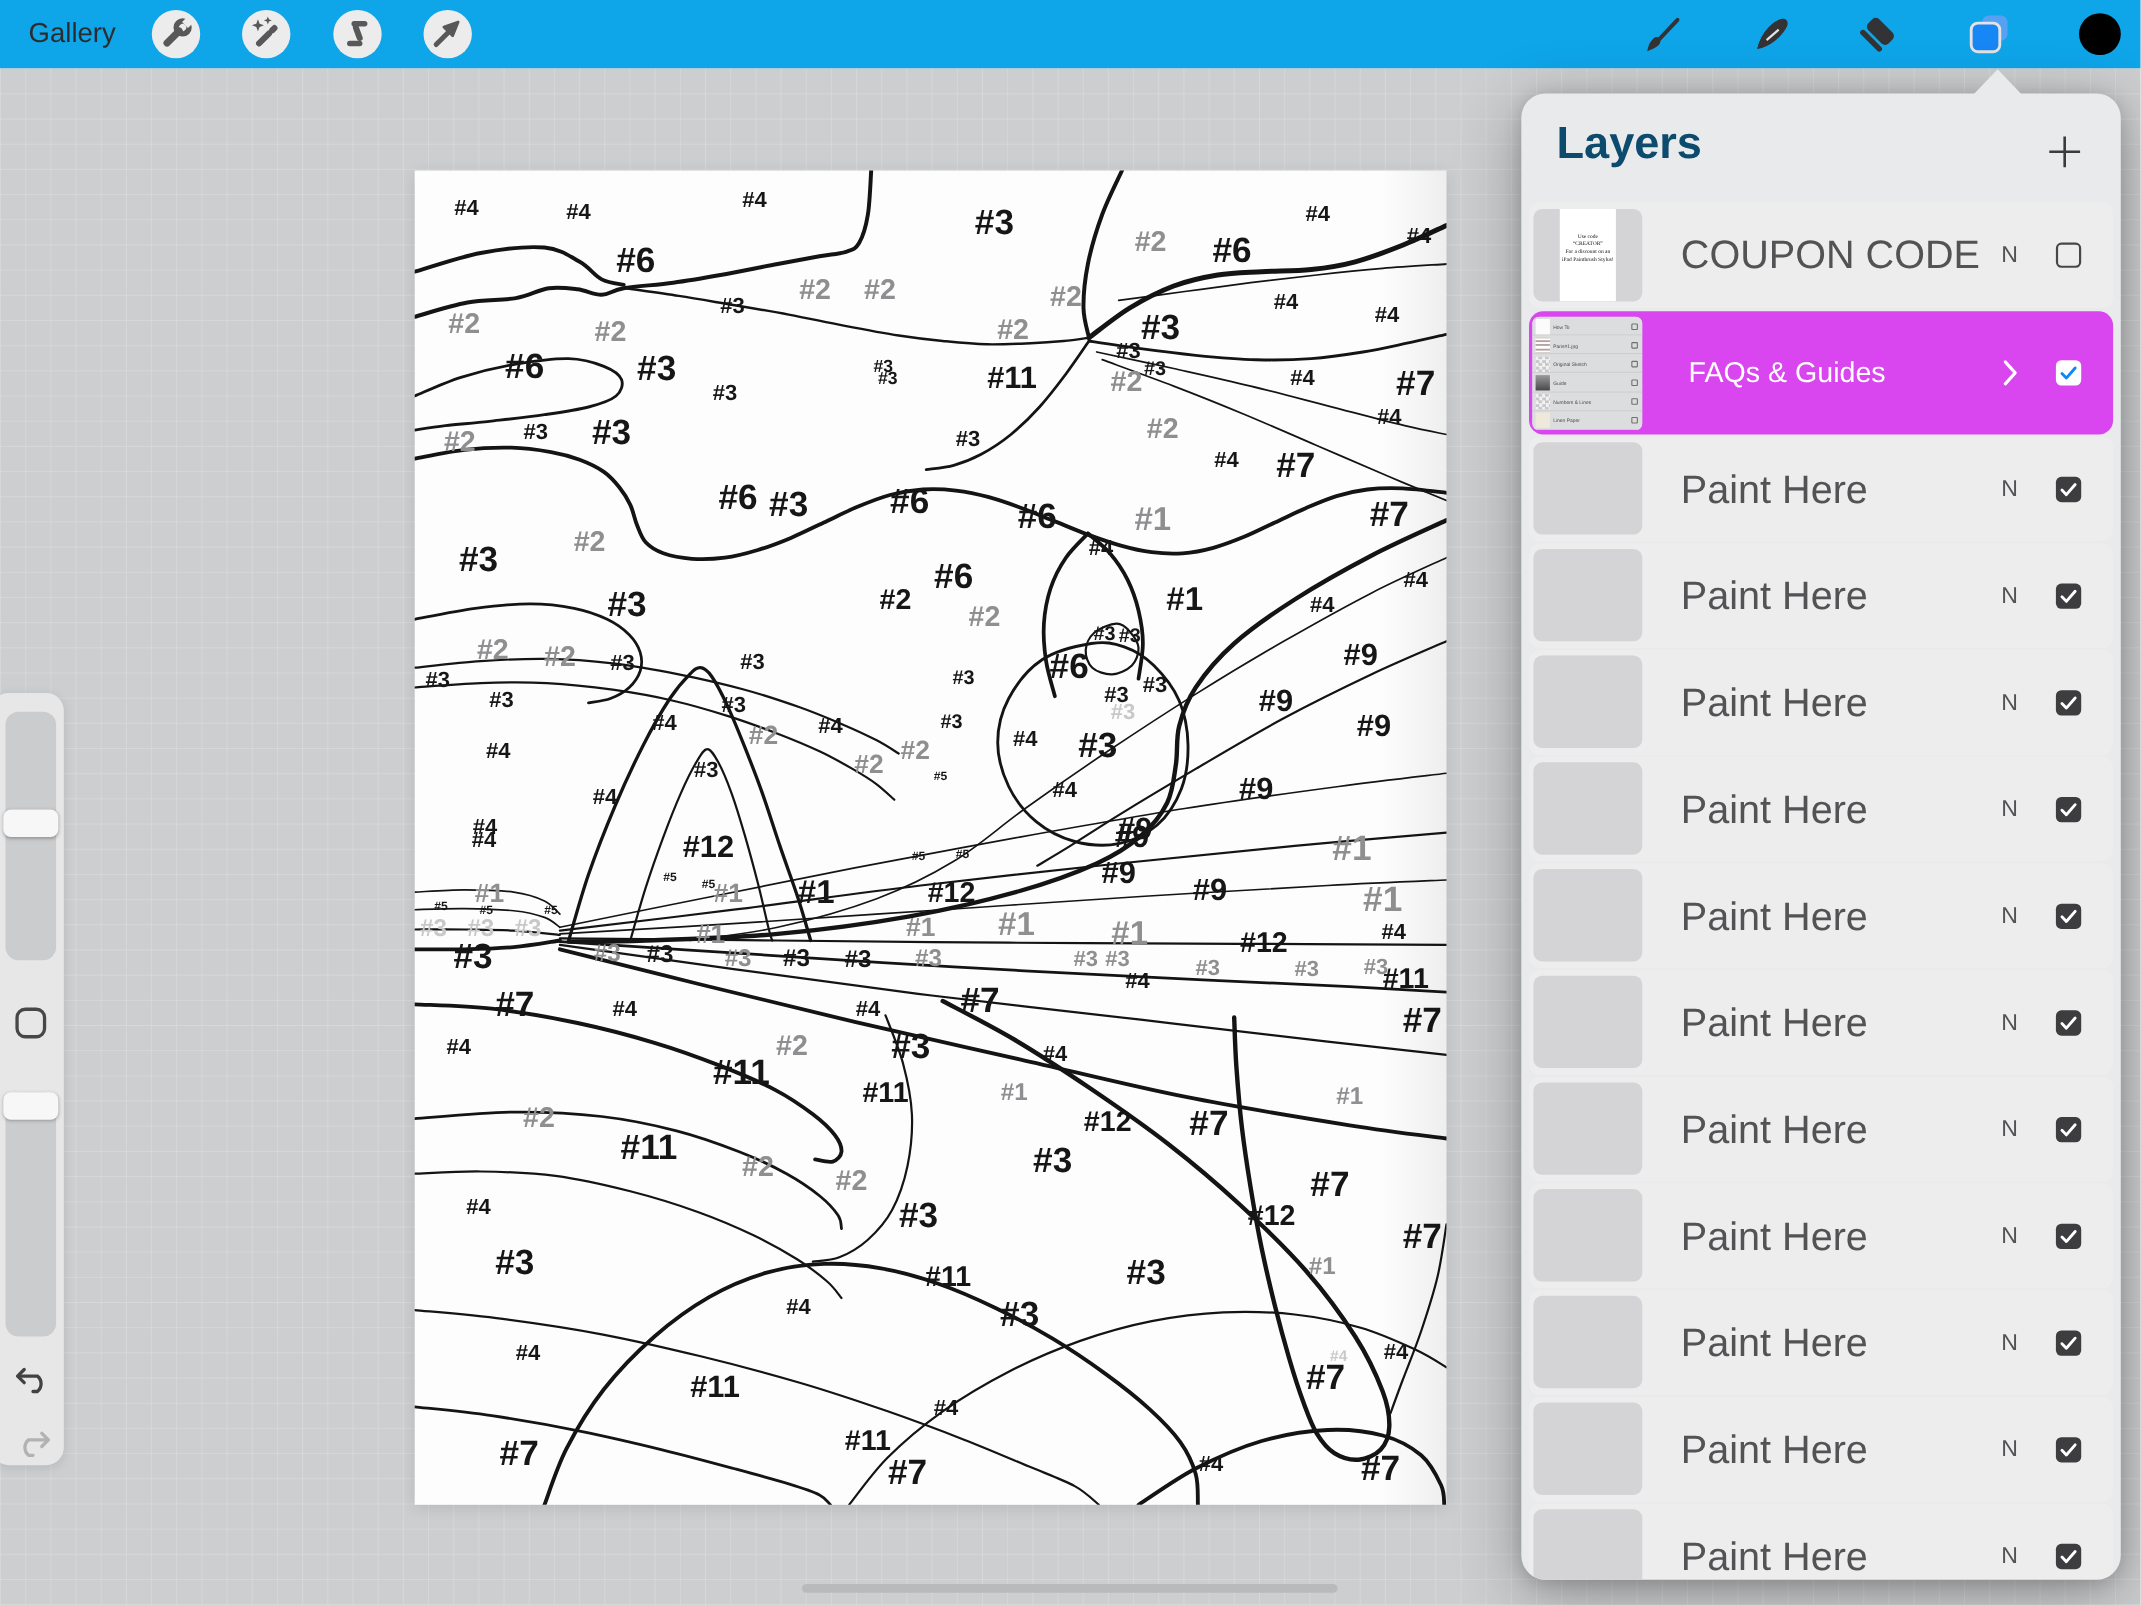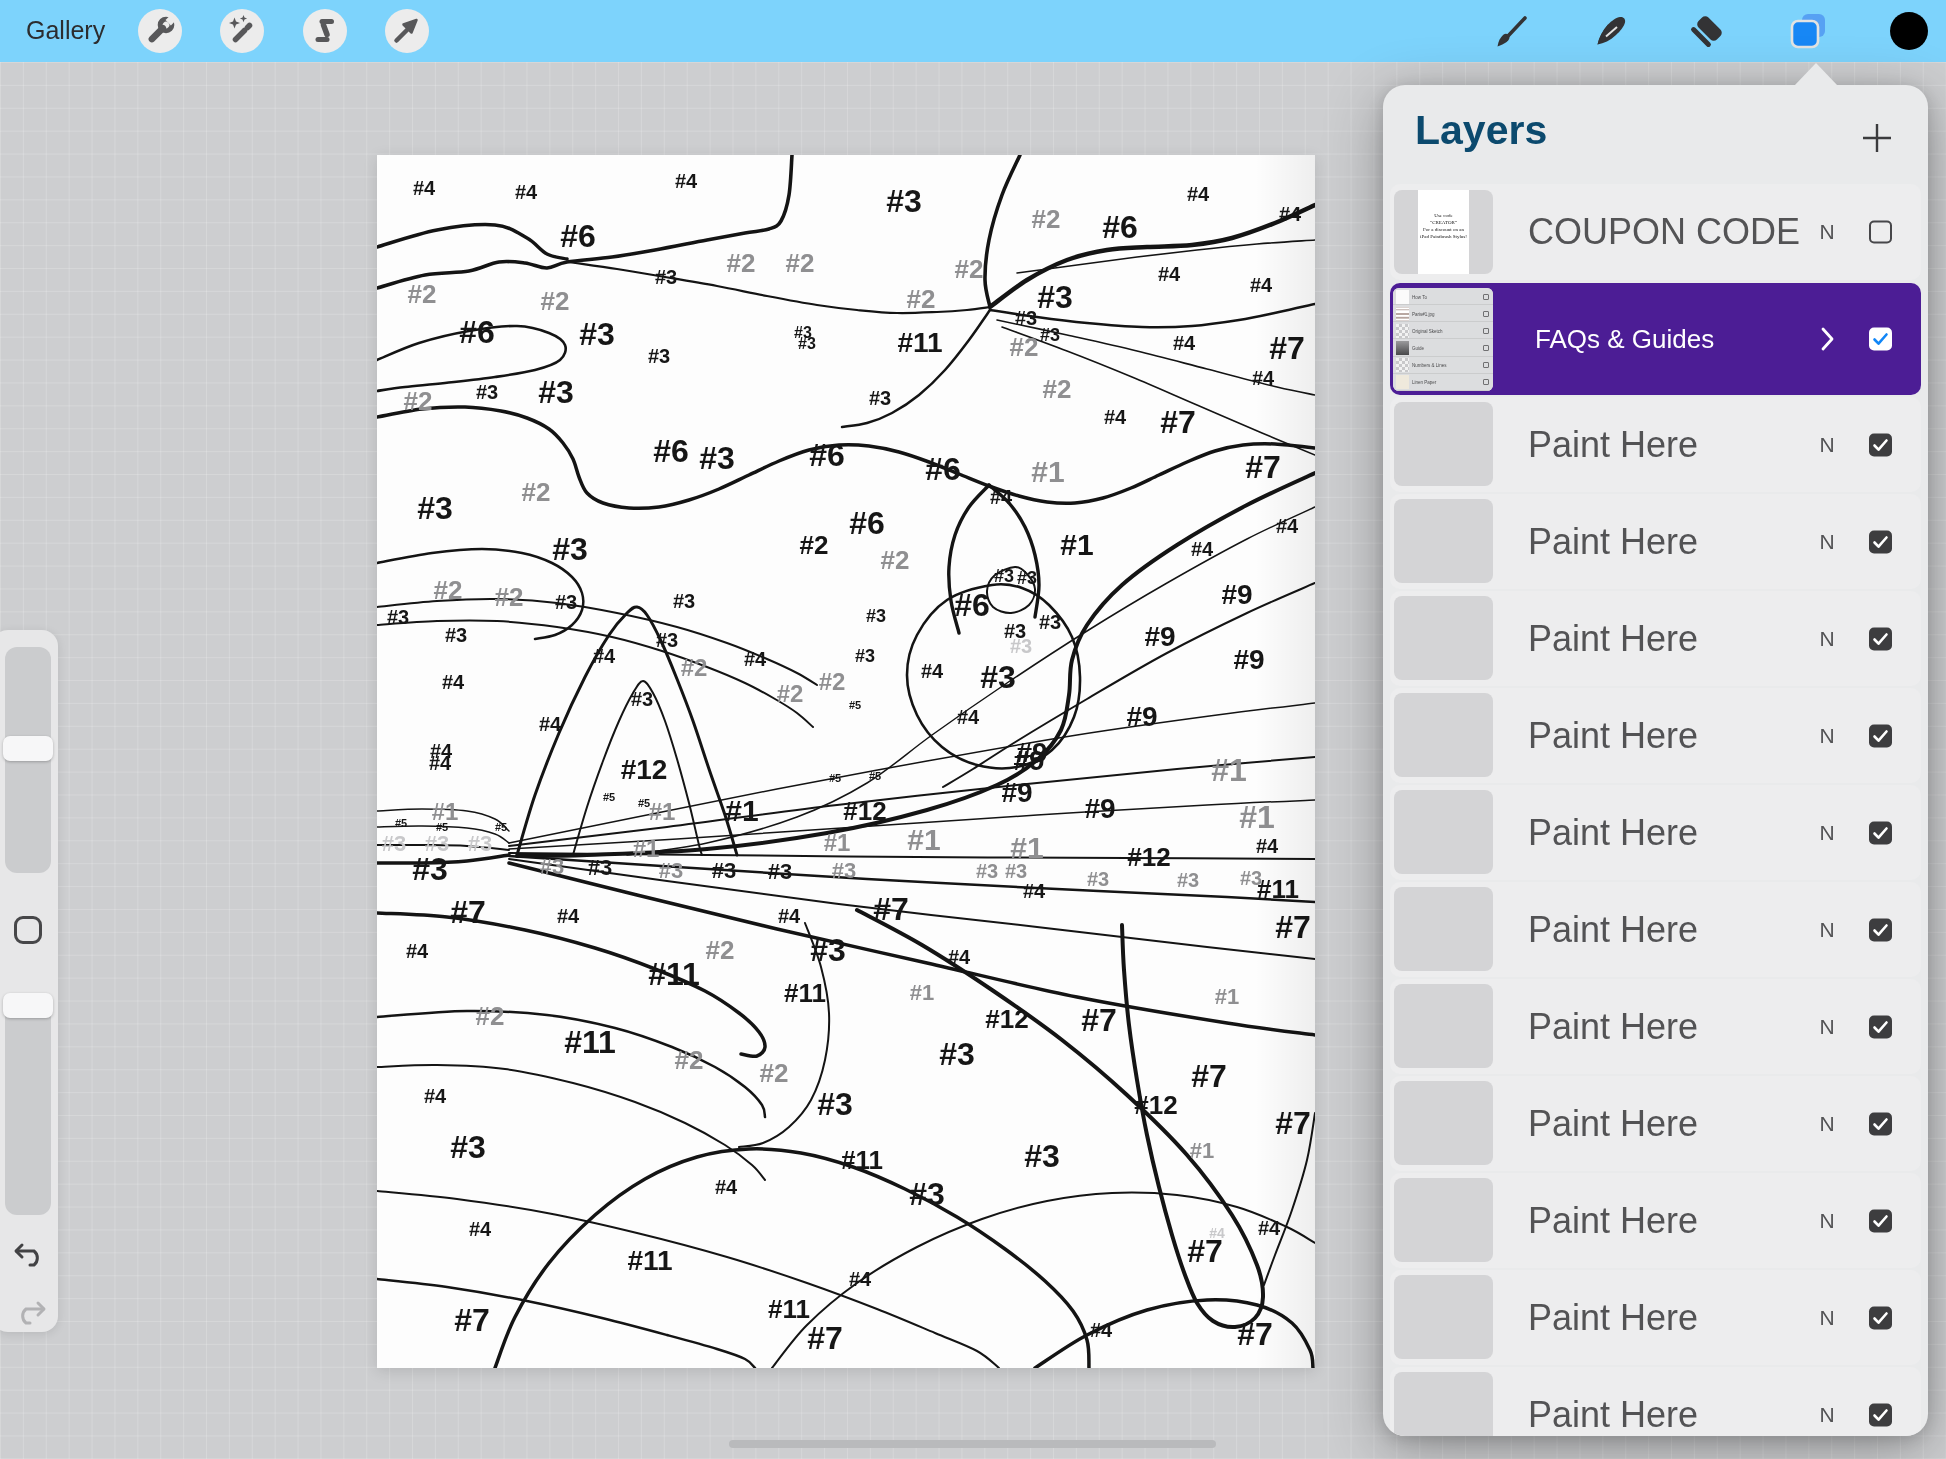--- a/index.html
+++ b/index.html
@@ -1,21 +1,21 @@
 <!DOCTYPE html>
 <html><head><meta charset="utf-8">
 <style>
 * { margin:0; padding:0; box-sizing:border-box; }
 html,body { width:1946px; height:1459px; overflow:hidden; font-family:"Liberation Sans", sans-serif; }
 #stage { position:relative; width:1946px; height:1459px; background:#cdced0; }
 #workspace { position:absolute; left:0; top:62px; width:1946px; height:1397px;
   background-image:linear-gradient(rgba(255,255,255,0.18) 1px, transparent 1px),
                    linear-gradient(90deg, rgba(255,255,255,0.18) 1px, transparent 1px);
   background-size:22.9px 22.9px; }
-#toolbar { position:absolute; left:0; top:0; width:1946px; height:62px; background:#7dd3fc; z-index:5; }
+#toolbar { position:absolute; left:0; top:0; width:1946px; height:62px; background:#0ea5e9; z-index:5; }
 .gallery { position:absolute; left:26px; top:16px; font-size:25px; color:#2c2c2e; }
 .tbtn { position:absolute; top:9px; width:44px; height:44px; border-radius:50%; background:#ececec; }
 .tbtn svg { position:absolute; left:0; top:0; }
 .ricon { position:absolute; top:7px; width:48px; height:48px; }
 #colorw { position:absolute; left:1890px; top:12px; width:38px; height:38px; border-radius:50%; background:#000; }
 #canvas { position:absolute; left:377px; top:155px; width:938px; height:1213px; background:#fdfdfd;
   box-shadow:0 3px 14px rgba(0,0,0,0.12); }
 #canvas svg { position:absolute; left:0; top:0; }
 #canvshade { position:absolute; right:0; top:0; width:60px; height:100%;
   background:linear-gradient(90deg, rgba(0,0,0,0) 0%, rgba(0,0,0,0.06) 100%); }
@@ -28,21 +28,21 @@
   box-shadow:0 1px 3px rgba(0,0,0,0.25); }
 #modbtn { position:absolute; left:22px; top:286px; width:28px; height:28px; border:3.5px solid #474749; border-radius:9px; }
 .uicon { position:absolute; left:20px; }
 #panel { position:absolute; left:1383px; top:85px; width:545px; height:1351px; background:#e9eaeb;
   border-radius:22px; box-shadow:0 14px 60px rgba(0,0,0,0.30), 0 3px 16px rgba(0,0,0,0.16); overflow:hidden; z-index:6; }
 #callout { position:absolute; left:1794px; top:63px; width:0; height:0; z-index:7;
   border-left:22px solid transparent; border-right:22px solid transparent; border-bottom:23px solid #e9eaeb; }
 .ptitle { position:absolute; left:32px; top:22px; font-size:41px; font-weight:bold; color:#0c4a6e; }
 .plus { position:absolute; left:1861px; top:122px; z-index:7; }
 .row { position:absolute; left:7px; width:531px; background:#ededee; border-radius:10px; }
-.row.sel { background:#4c1d95; }
+.row.sel { background:#d946ef;border-radius:13px; }
 .thumb { position:absolute; left:4px; top:5px; width:99px; height:84px; background:#d4d4d6; border-radius:8px; overflow:hidden; }
 .coupage { position:absolute; left:24px; top:0; width:51px; height:84px; background:#fff;
   font-family:"Liberation Serif", serif; font-size:5px; line-height:7px; text-align:center; padding-top:22px; color:#111; }
 .gthumb { position:absolute; left:3px; top:5px; width:100px; height:103px; background:#d8d9db; border-radius:6px; overflow:hidden; }
 .mrow { position:relative; width:100%; height:17.16px; background:#dcdddf; border-bottom:1px solid #cbcccd; }
 .mthumb { position:absolute; left:3px; top:1.5px; width:13px; height:14px; background:#fff; }
 .mlabel { position:absolute; left:19px; top:6.5px; font-size:4.5px; color:#4a4a4c; }
 .mbox { position:absolute; right:4px; top:5.5px; width:6px; height:6px; border:1px solid #707072; border-radius:1px; }
 .mt-doc { background:#fbfbfb; }
 .mt-pal { background:#fff; background-image:repeating-linear-gradient(0deg,rgba(120,90,80,0.55) 1px 2.5px,rgba(255,255,255,0) 2.5px 5px),repeating-linear-gradient(90deg,rgba(255,255,255,0.7) 0 1.5px,rgba(0,0,0,0) 1.5px 3px); background-size:80% 80%; background-position:center; background-repeat:repeat; }

